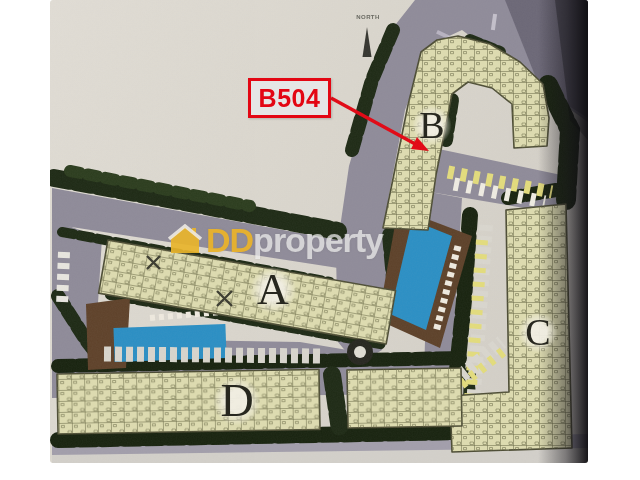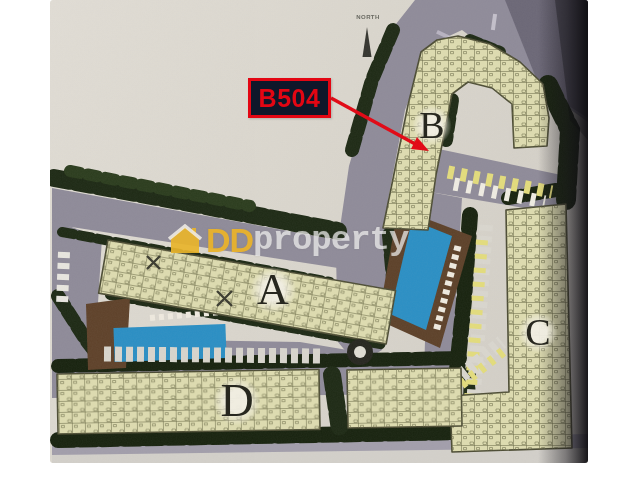--- a/index.html
+++ b/index.html
@@ -10,34 +10,34 @@
   .photo svg{position:absolute;left:0;top:0;display:block;}
   
   .bl{position:absolute;transform:translate(-50%,-54%);font-family:"Liberation Serif",serif;
       color:#27271f;line-height:1;padding:1px 7px;border-radius:50%;
       background:radial-gradient(ellipse at center,rgba(241,238,227,0.95) 0 32%,rgba(241,238,227,0) 72%);}
   .bl-a{left:273px;top:292px;font-size:44px;}
   .bl-b{left:432px;top:127px;font-size:38px;}
   .bl-c{left:538px;top:334px;font-size:38px;}
   .bl-d{left:237px;top:403px;font-size:46px;}
   
-  .callout{position:absolute;left:248px;top:78px;width:77px;height:34px;background:#0f172a;
+  .callout{position:absolute;left:248px;top:78px;width:77px;height:34px;background:#e5e5e5;
            border:3px solid #e30613;display:flex;align-items:center;justify-content:center;
            font-weight:bold;font-size:25px;color:#e30613;letter-spacing:.5px;
            box-shadow:1px 1px 2px rgba(60,60,60,.25);}
   
   .north-label{position:absolute;left:351px;top:14px;width:34px;text-align:center;
                font-size:6px;font-weight:bold;color:#6a6a62;letter-spacing:.4px;}
   
   .watermark{position:absolute;left:168px;top:219px;height:42px;display:flex;align-items:center;
              font-weight:bold;font-size:34px;letter-spacing:-1px;line-height:1;
              text-shadow:0 0 2px rgba(110,110,110,.25);}
   .wm-house{margin-right:4px;opacity:.92;}
   .wm-dd{color:rgba(236,180,41,.92);}
-  .wm-rest{color:rgba(252,252,250,.66);font-family:Liberation Mono, monospace;}
+  .wm-rest{color:rgba(252,252,250,.66);}
 </style>
 </head>
 <body>
 
 <div class="page">
   <div class="photo">
     <svg viewBox="50 0 538 463" width="538" height="463">
       <defs>
         <pattern id="units" width="13" height="11" patternUnits="userSpaceOnUse">
           <path d="M0 5.5 H13 M6.5 0 V11 M2 2 h3.5 v2.5 H2 Z M8.5 7.5 h3 v2.2 h-3 Z" fill="none" stroke="#6e6e4a" stroke-width="0.7" opacity="0.8"></path>

